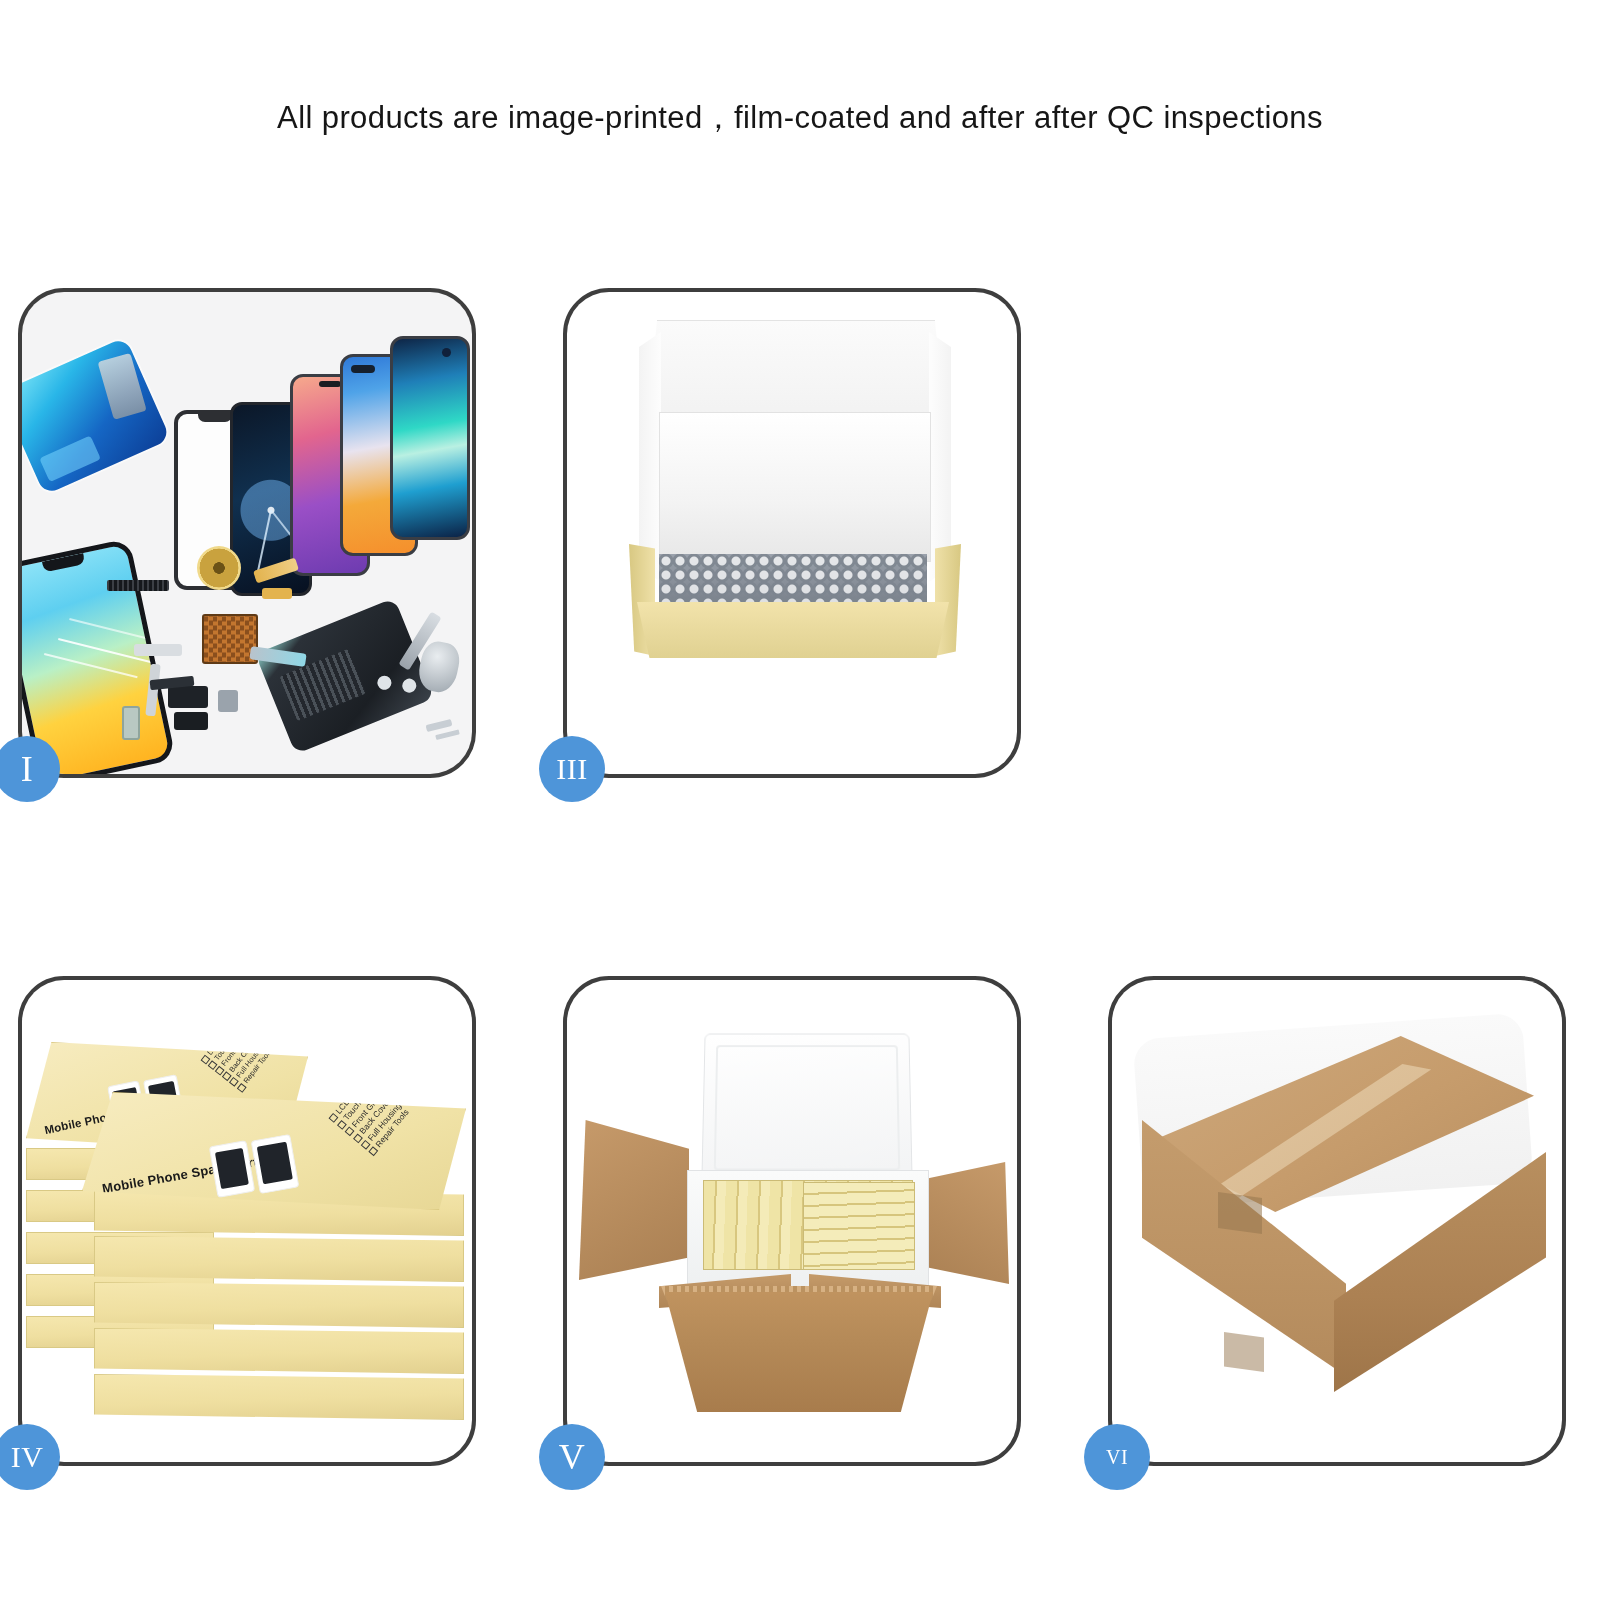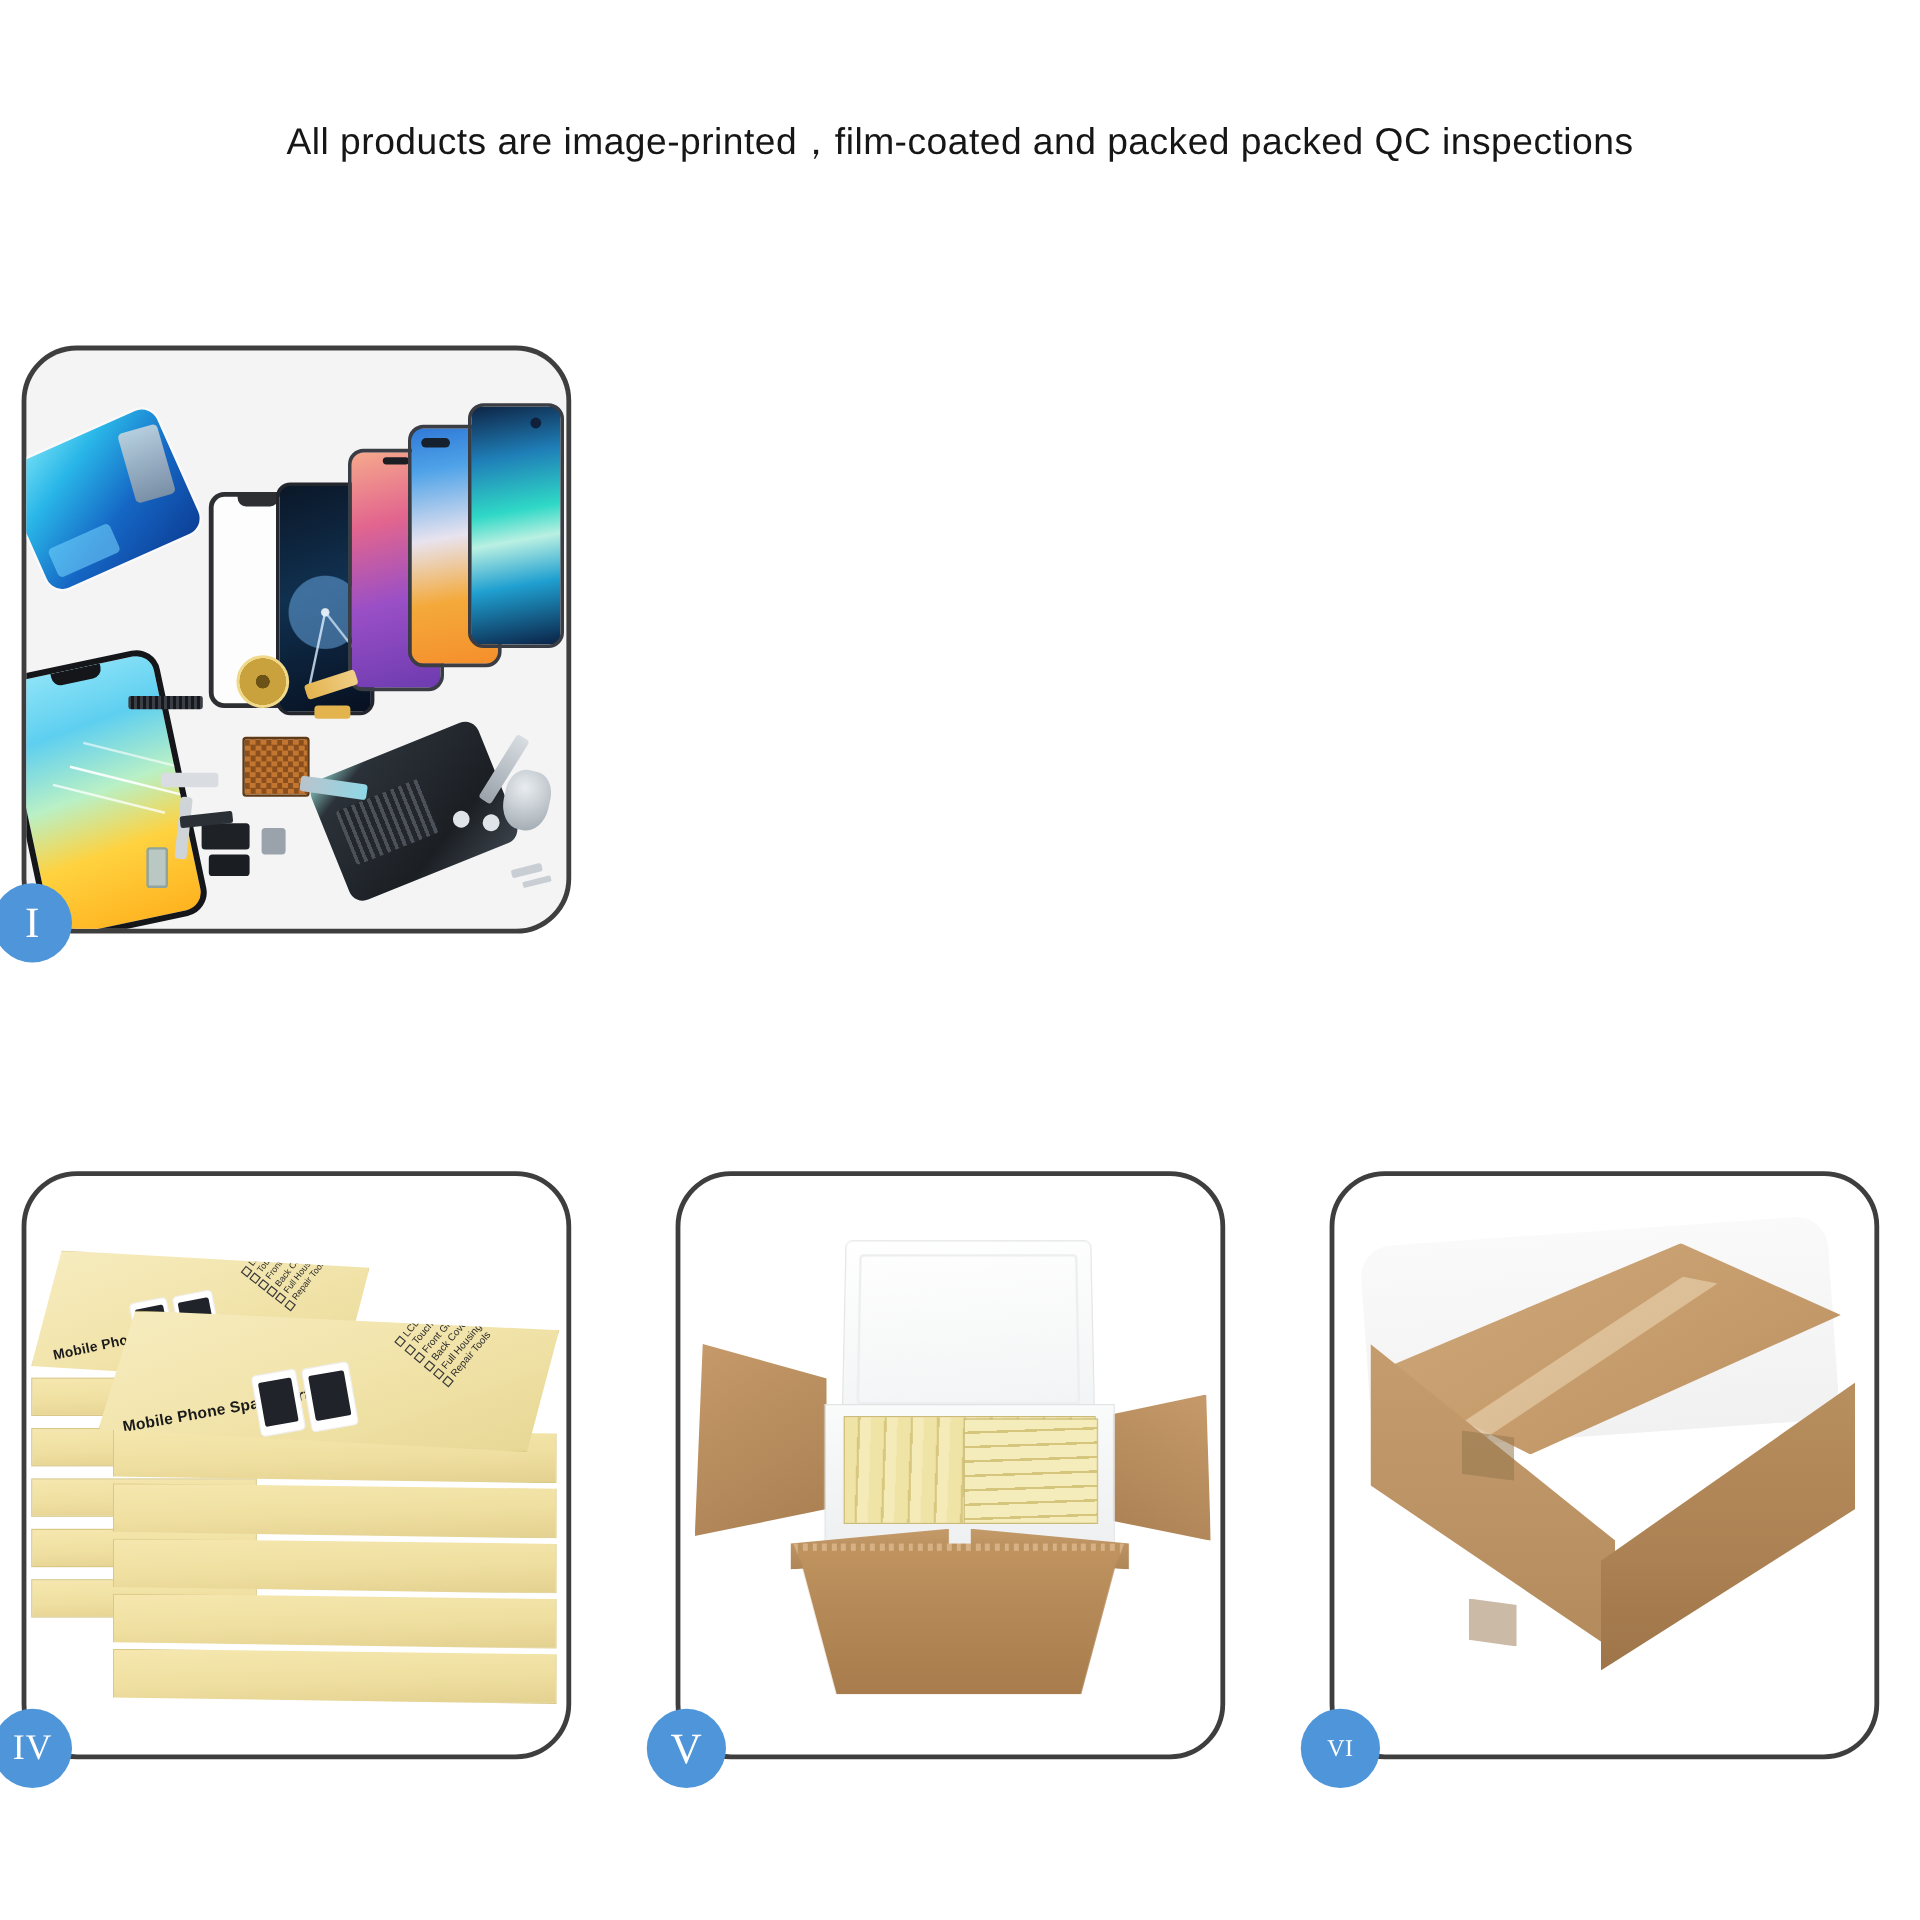--- a/index.html
+++ b/index.html
@@ -459,21 +459,21 @@
   .p6 .patch2{
     position:absolute; left:112px; top:352px; width:40px; height:40px;
     background:rgba(150,118,78,.5);
     clip-path:polygon(0 0,100% 14%,100% 100%,0 86%);
   }
 </style>
 </head>
 <body>
 
 <div class="header">
-  <div class="subtitle">All products are image-printed，film-coated and packed packed QC inspections</div>
+  <div class="subtitle">All products are image-printed，film-coated and after after QC inspections</div>
 </div>
 
 <div class="grid">
 
   <div class="panel">
     <div class="panel-media p1">
       <div class="ph blu"></div>
       <div class="ph glass"></div>
       <div class="ph crack"></div>
       <div class="ph purp"></div>
@@ -495,20 +495,34 @@
       <div class="ph sp4"></div>
       <div class="ph sp5"></div>
       <div class="ph tool"></div>
       <div class="ph brush"></div>
       <div class="ph screw"></div>
     </div>
     <div class="badge">I</div>
   </div>
 
 
+  <div class="panel">
+    <div class="panel-media p3">
+      <div class="lidback"></div>
+      <div class="sidel"></div>
+      <div class="sider"></div>
+      <div class="liner"></div>
+      <div class="tray"></div>
+      <div class="bubbles"></div>
+      <div class="trayedgeL"></div>
+      <div class="trayedgeR"></div>
+      <div class="trayfront"></div>
+    </div>
+    <div class="badge wide">III</div>
+  </div>
 
   <div class="panel row2">
     <div class="panel-media p4">
       <div class="stack">
 
         <div class="gbox" style="left:4px;top:168px;width:186px;height:30px;"></div>
         <div class="gbox" style="left:4px;top:210px;width:186px;height:30px;"></div>
         <div class="gbox" style="left:4px;top:252px;width:186px;height:30px;"></div>
         <div class="gbox" style="left:4px;top:294px;width:186px;height:30px;"></div>
         <div class="gbox" style="left:4px;top:336px;width:186px;height:30px;"></div>

